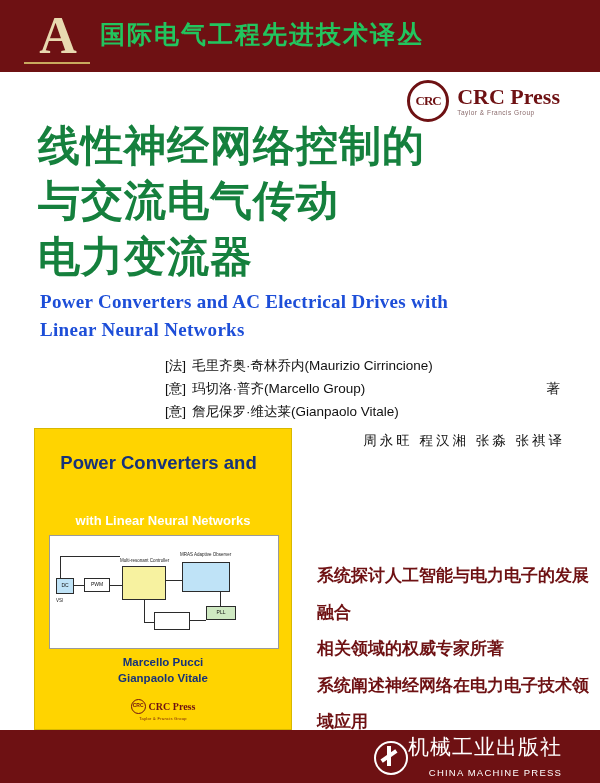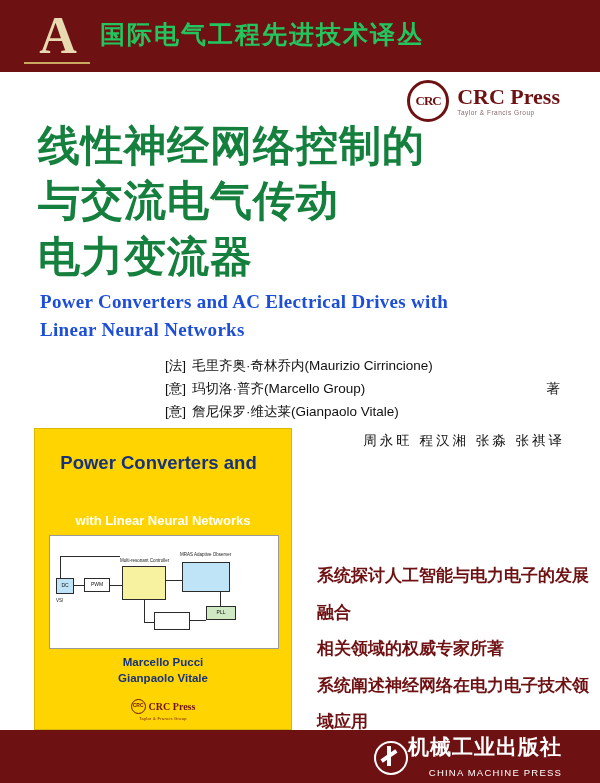--- a/index.html
+++ b/index.html
@@ -287,21 +287,21 @@
     position: absolute;
     background: #ffffff;
   }
   .pub-logo .bar1 { left: 13px; top: 5px; width: 4px; height: 20px; }
   .pub-logo .bar2 { left: 6px; top: 13px; width: 18px; height: 4px; transform: rotate(-35deg); }
   .pub-name {
     position: absolute;
     right: 38px; bottom: 22px;
     color: #ffffff;
     font-size: 21px;
-    font-weight: bold;
+    font-weight: normal;
     letter-spacing: 1px;
   }
   .pub-en {
     position: absolute;
     right: 38px; bottom: 5px;
     color: #ffffff;
     font-size: 9.5px;
     letter-spacing: 1.2px;
   }
 </style>

